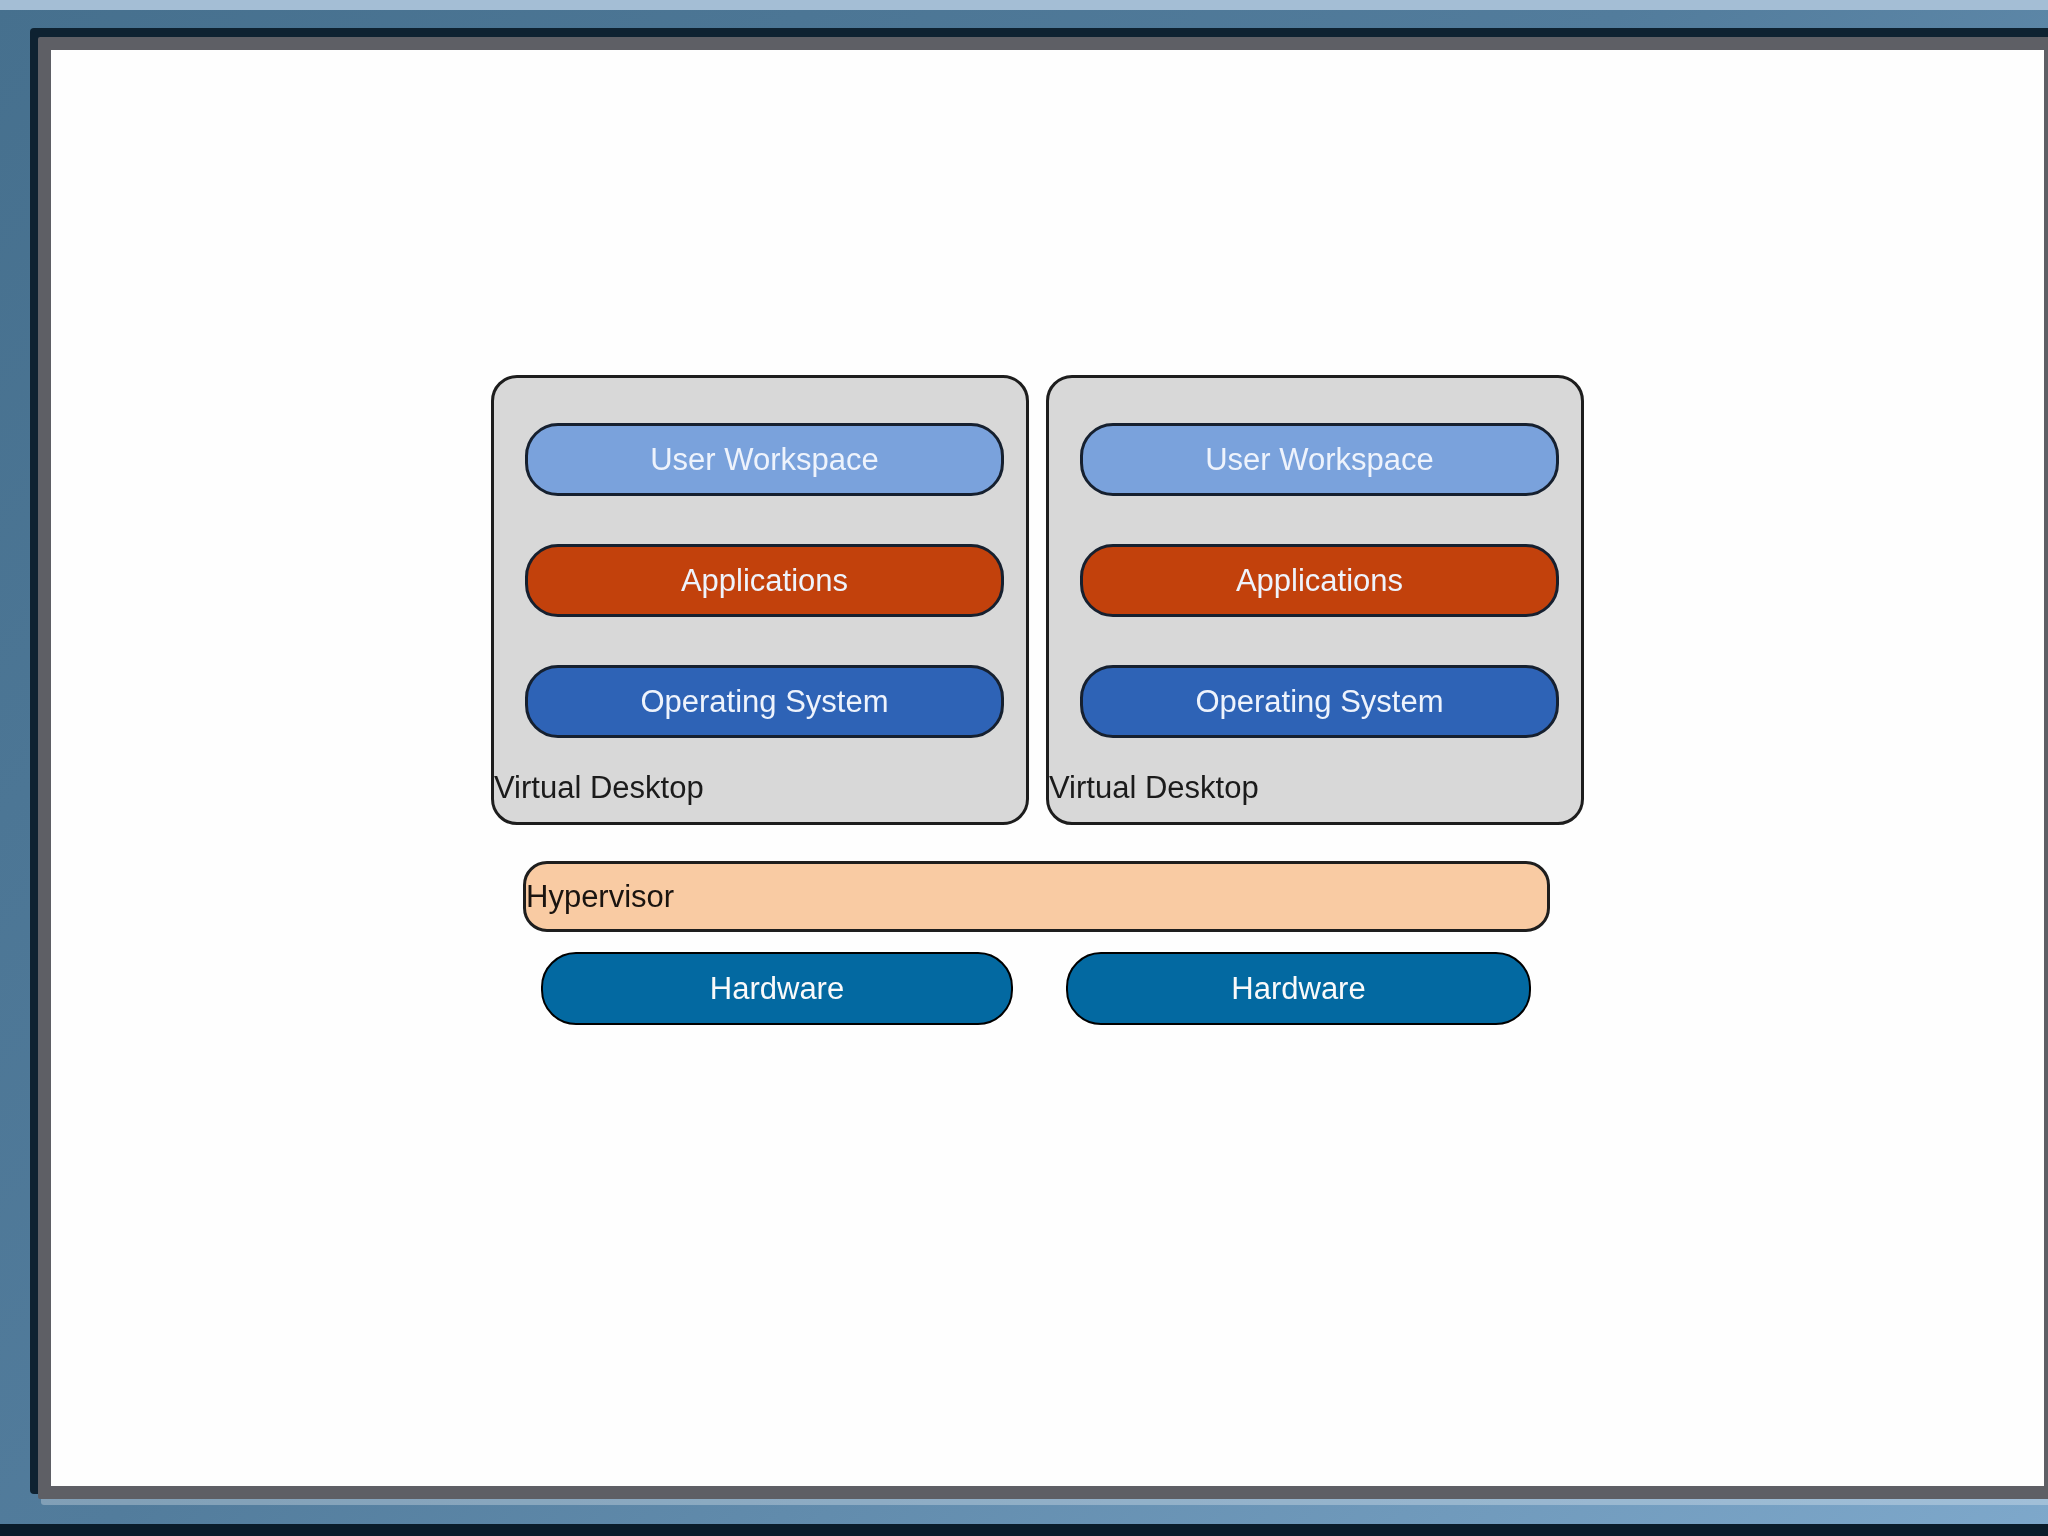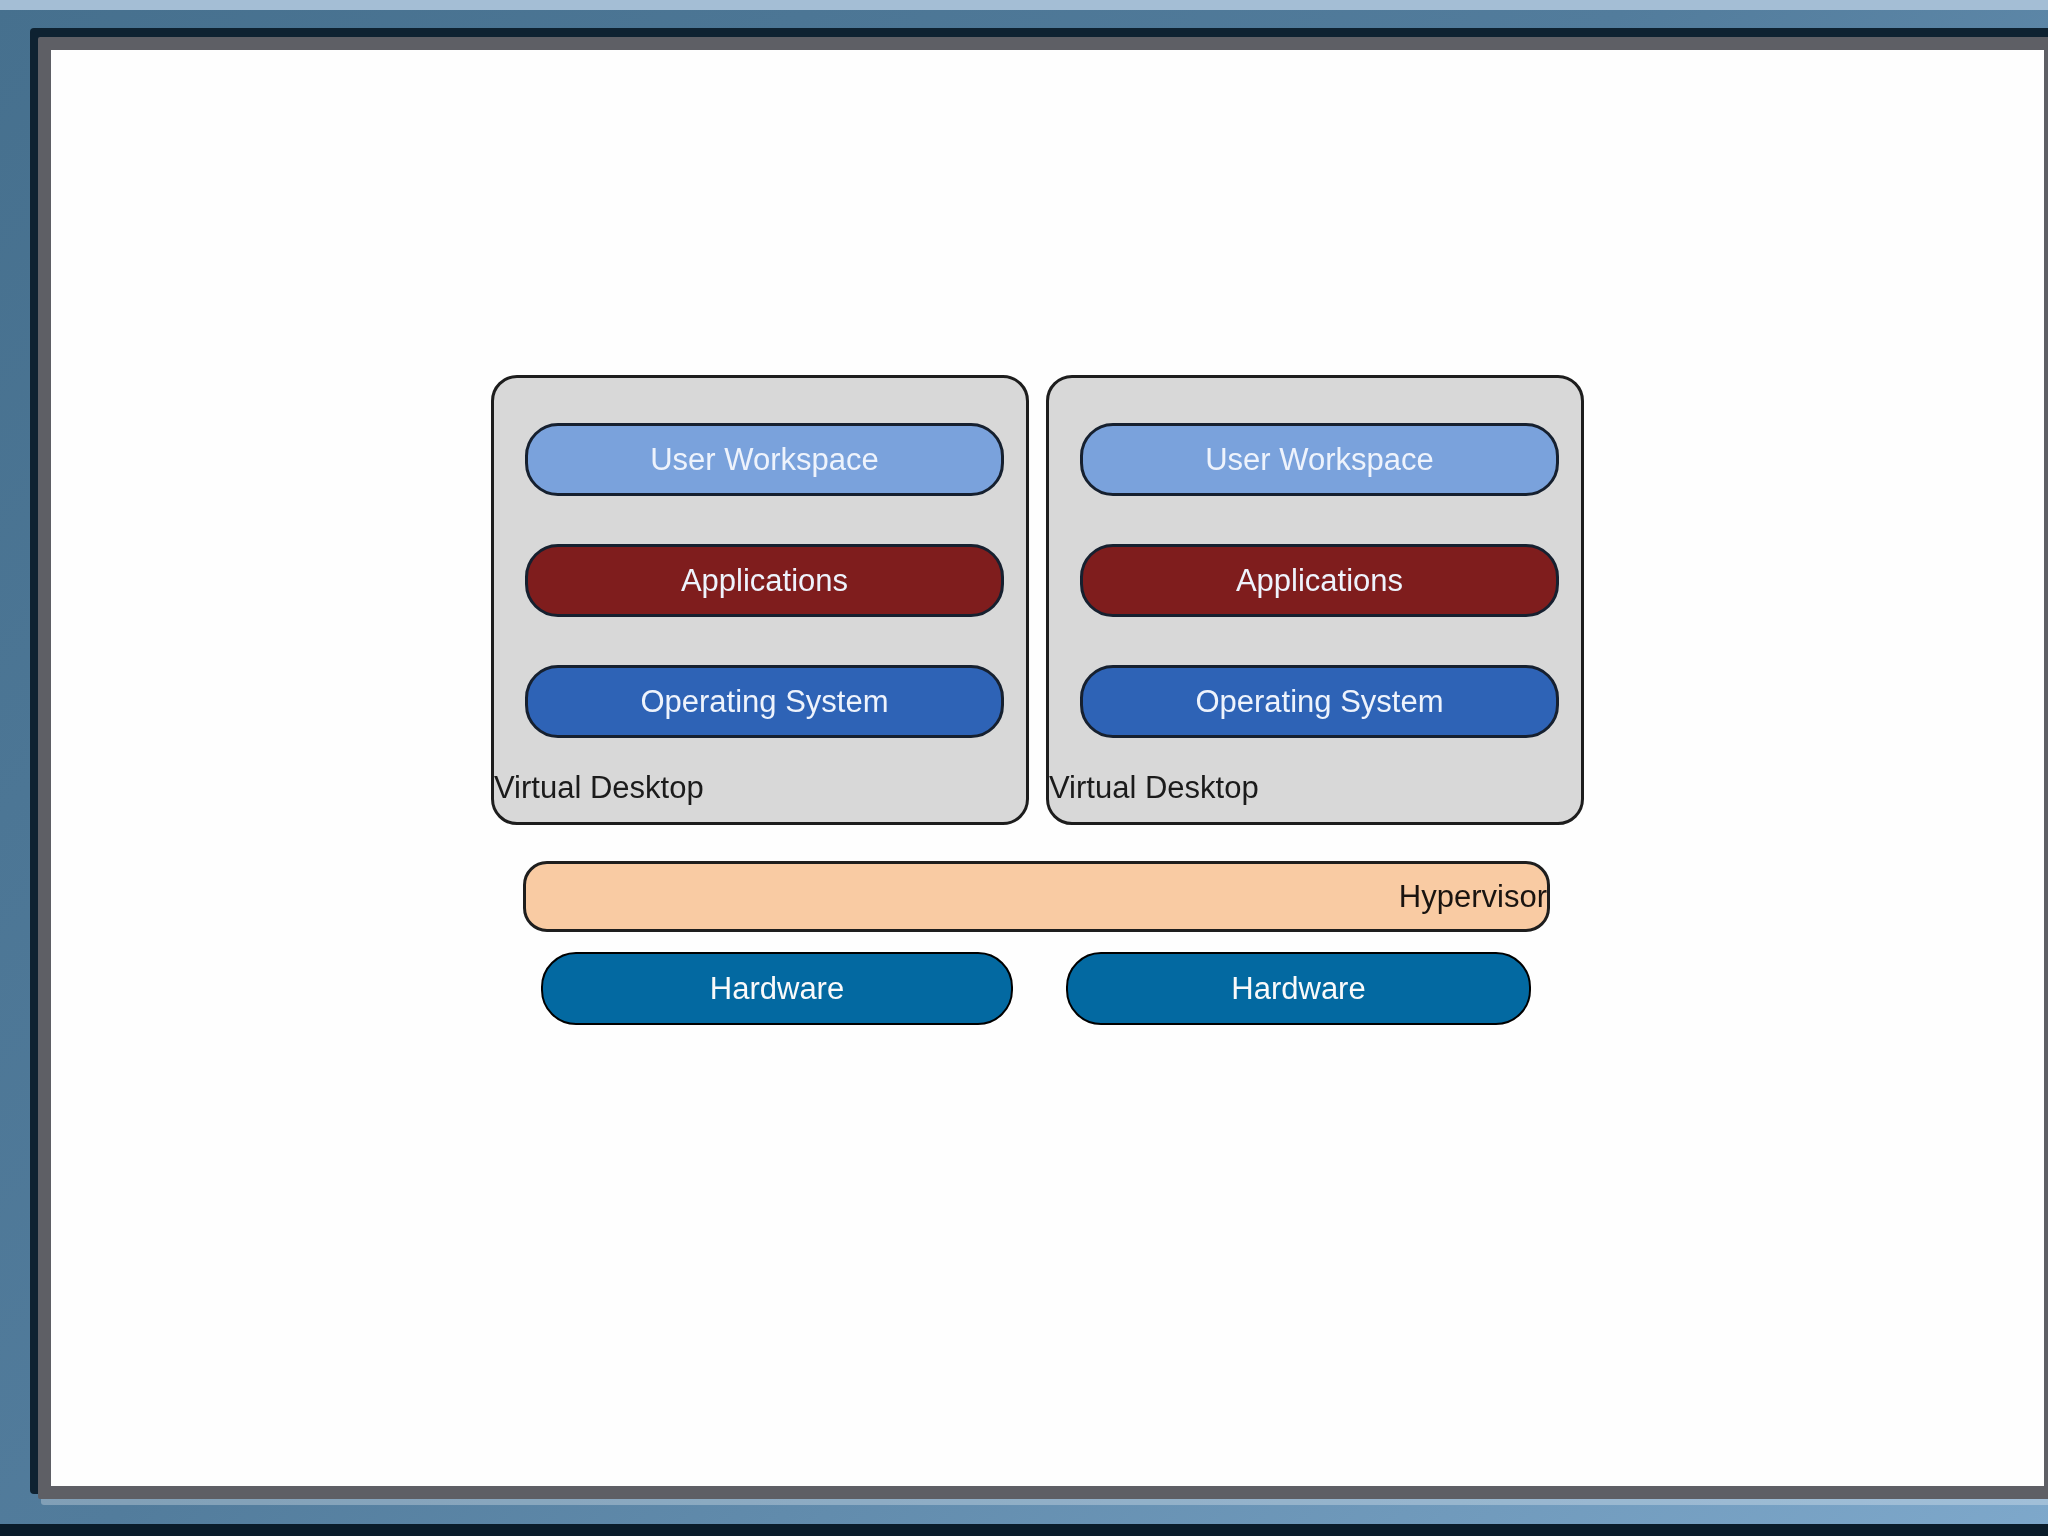--- a/index.html
+++ b/index.html
@@ -61,41 +61,41 @@
     height: 67px;
     border: 3px solid #16202f;
     border-radius: 33px;
     display: flex;
     align-items: center;
     justify-content: center;
     color: #eef3fc;
     font-size: 31px;
   }
   .layer-uw  { top: 45px;  background: #7aa2dc; }
-  .layer-app { top: 166px; background: #7f1d1d; text-align: center; }
+  .layer-app { top: 166px; background: #c2410c; text-align: center; }
   .layer-os  { top: 287px; background: #2e63b6; }
 
   .vd-label {
     position: absolute;
     left: 0; right: 0;
     top: 392px;
     height: 36px;
     line-height: 36px;
     text-align: left;
     color: #1b1b1b;
     font-size: 31px;
   }
 
   .hypervisor {
     left: 510px; top: 848px;
     width: 1027px; height: 71px;
     background: #f9cba3;
     border: 3px solid #1e1e1e;
     border-radius: 24px;
-    display: flex; align-items: center; justify-content: flex-end;
+    display: flex; align-items: center; justify-content: flex-start;
     color: #1a1410; font-size: 31px;
   }
   .hardware {
     top: 939px;
     height: 73px;
     background: #0369a1;
     border: 2px solid #000000;
     border-radius: 35px;
     display: flex; align-items: center; justify-content: center;
     color: #fafafa; font-size: 31px;

